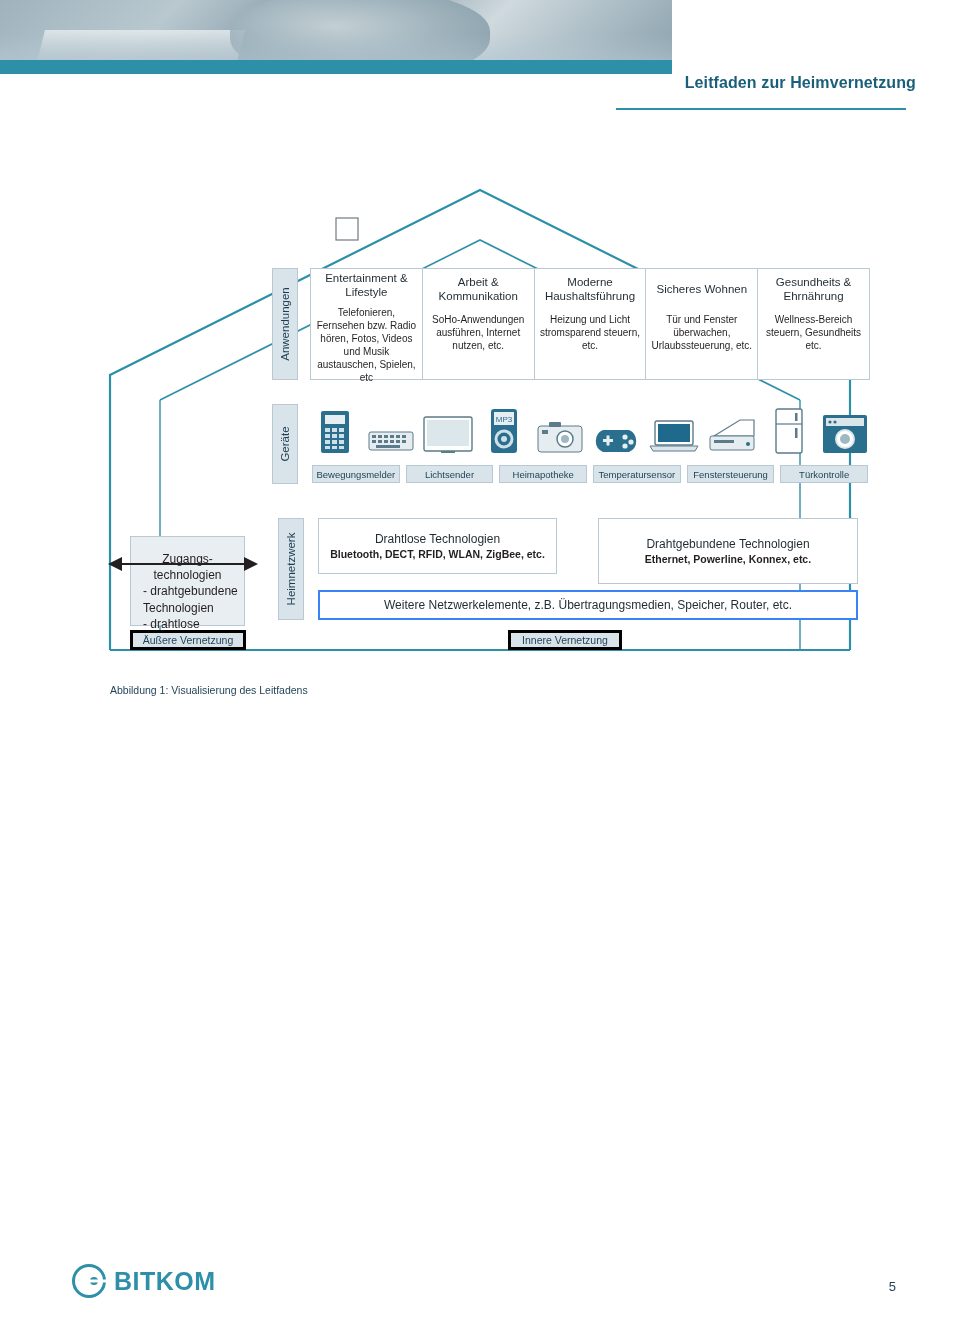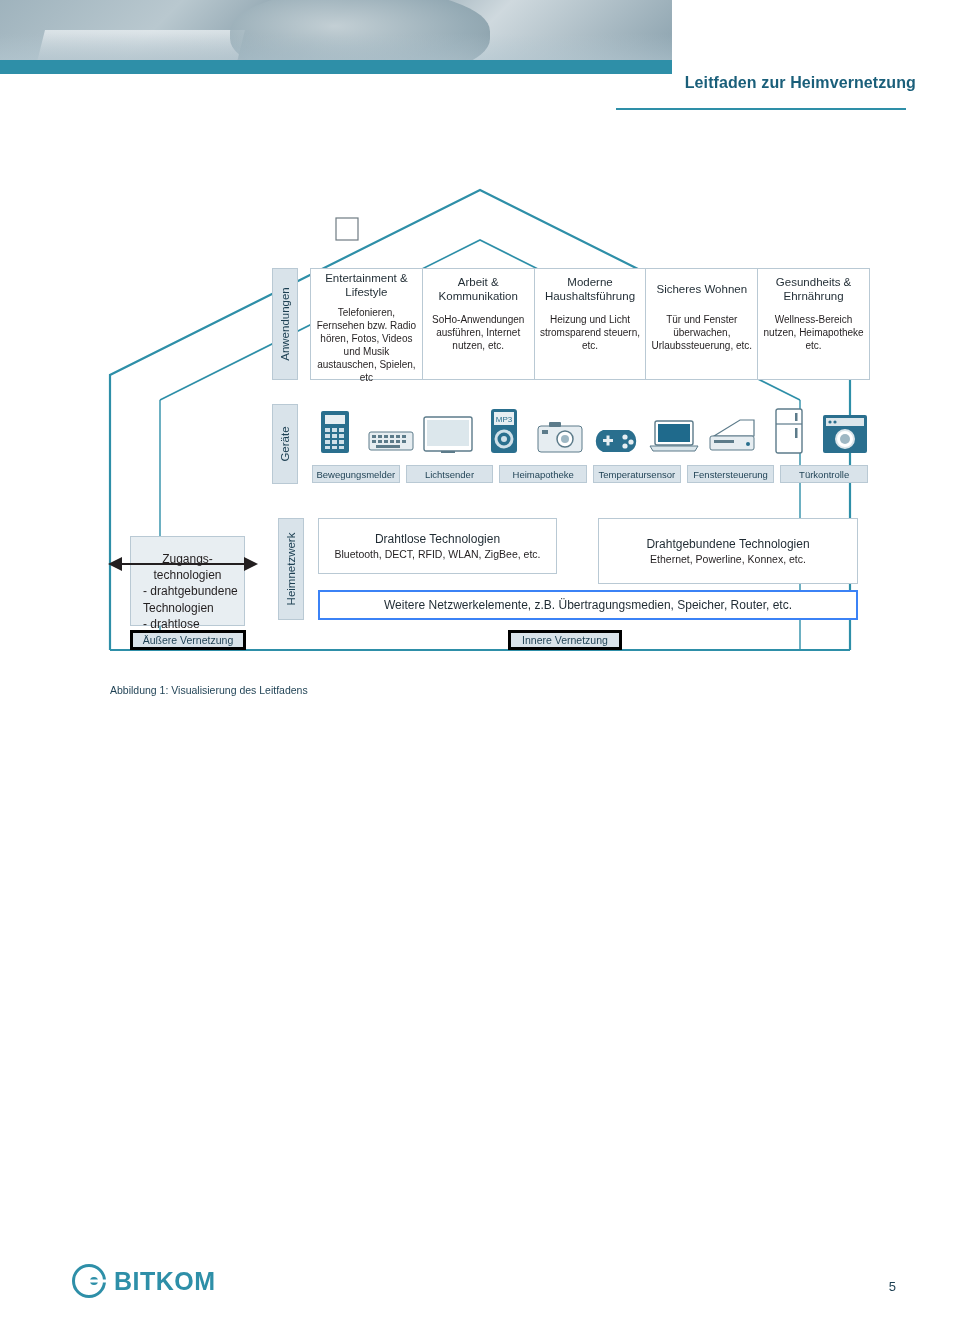--- a/index.html
+++ b/index.html
@@ -202,21 +202,21 @@
     background: #ffffff;
     border: 1px solid #b9c9d4;
     box-sizing: border-box;
     display: flex;
     flex-direction: column;
     align-items: center;
     justify-content: center;
     text-align: center;
   }
   .net-box .t1 { font-size: 12px; color: #1f2b33; }
-  .net-box .t2 { font-size: 10.5px; color: #231f20; margin-top: 2px; }
+  .net-box .t2 { font-size: 10.5px; color: #231f20; margin-top: 2px; font-weight: bold; }
   .net-wide {
     position: absolute;
     left: 0; top: 72px;
     width: 540px; height: 30px;
     background: #ffffff;
     border: 2px solid #3b82f6;
     box-sizing: border-box;
     display: flex;
     align-items: center;
     justify-content: center;
@@ -342,21 +342,21 @@
   <div class="app-col">
     <div class="head">Moderne Haushaltsführung</div>
     <div class="body">Heizung und Licht stromsparend steuern, etc.</div>
   </div>
   <div class="app-col">
     <div class="head">Sicheres Wohnen</div>
     <div class="body">Tür und Fenster überwachen, Urlaubssteuerung, etc.</div>
   </div>
   <div class="app-col">
     <div class="head">Gesundheits &amp; Ehrnährung</div>
-    <div class="body">Wellness-Bereich nutzen, Heimapotheke etc.</div>
+    <div class="body">Wellness-Bereich steuern, Gesundheits etc.</div>
   </div>
 </div>
 
 <div class="devices-row">
 
   <div class="device-cell">
     <div class="device-icon">
       <svg width="30" height="44" viewBox="0 0 30 44">
         <rect x="1" y="1" width="28" height="42" rx="2" fill="#2a6f8e"></rect>
         <rect x="5" y="5" width="20" height="9" fill="#e7eef2"></rect>

